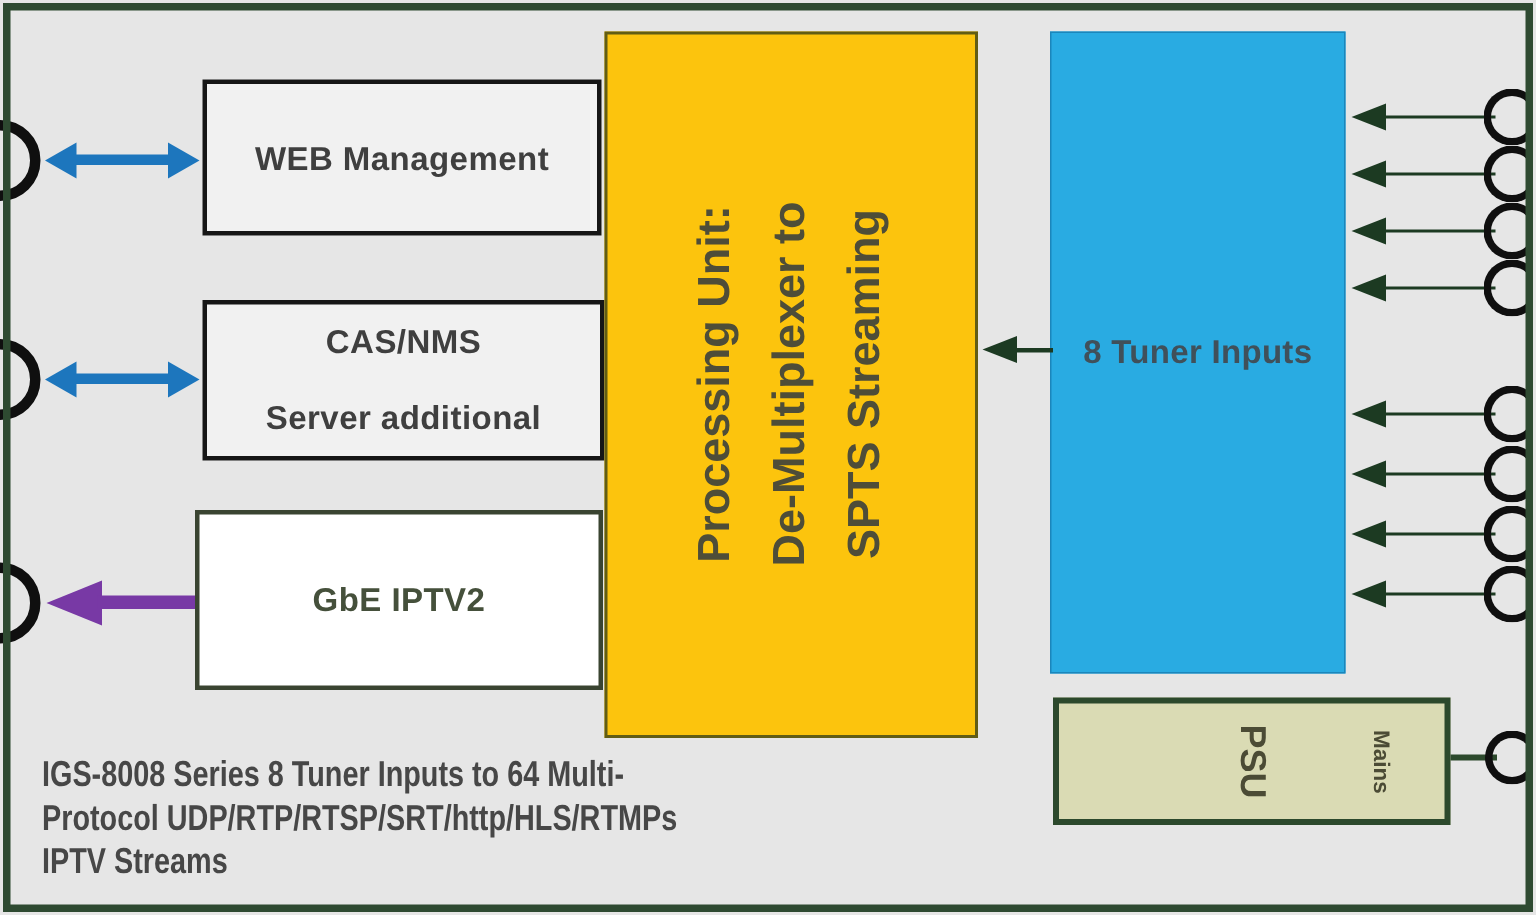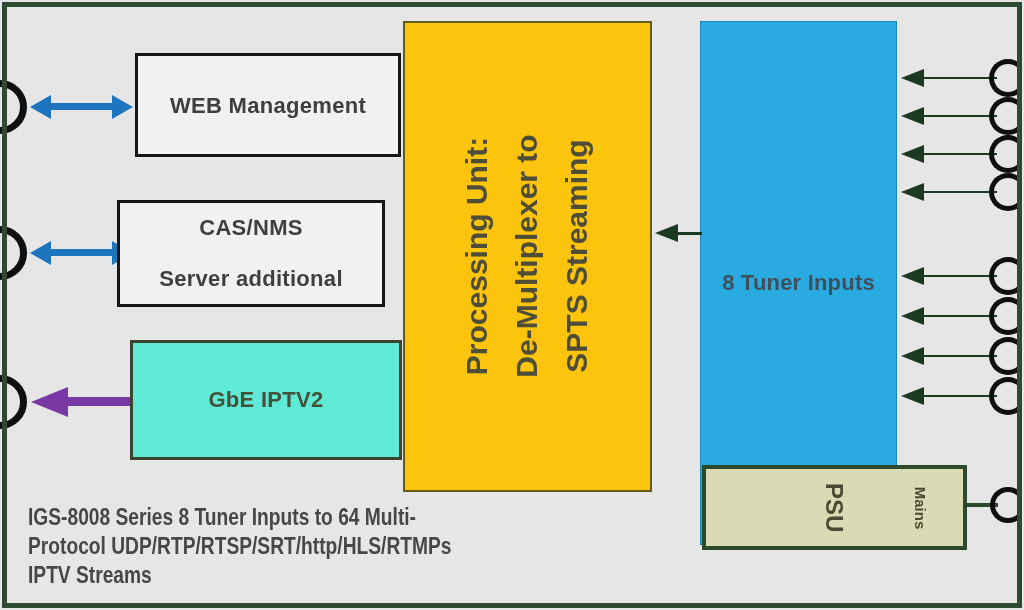--- a/index.html
+++ b/index.html
@@ -11,29 +11,29 @@
   }
   .frame {
     position:absolute; left:2px; top:2px; right:2px; bottom:2px;
     border:5px solid #2e4a31; pointer-events:none;
   }
   
   .dbox { position:absolute; box-sizing:border-box; display:flex; flex-direction:column;
           align-items:center; justify-content:center; text-align:center; }
   .box-web  { left:135px; top:53px;  width:266px; height:104px; background:#f1f1f1; border:3px solid #161616;
               font-size:22px; line-height:29px; color:#3f3f3f; letter-spacing:.3px;}
-  .box-cas  { left:117px; top:200px; width:268px; height:107px; background:#f1f1f1; border:3px solid #161616;
+  .box-cas  { left:135px; top:200px; width:268px; height:107px; background:#f1f1f1; border:3px solid #161616;
               font-size:22px; line-height:30px; color:#3f3f3f; letter-spacing:.3px;gap:21px;}
-  .box-gbe  { left:130px; top:340px; width:272px; height:120px; background:#5eead4; border:3px solid #3a4431;
+  .box-gbe  { left:130px; top:340px; width:272px; height:120px; background:#ffffff; border:3px solid #3a4431;
               font-size:22px; line-height:30px; color:#45503b; letter-spacing:.3px;}
   .box-proc { left:403px; top:21px;  width:249px; height:471px; background:#fcc40d; border:2px solid #615d15; }
   .proc-text{ position:absolute; left:-23px; top:158px; width:290px; height:150px;
               transform:rotate(-90deg); white-space:nowrap; text-align:center;
               font-size:30px; line-height:50px; color:#4e4d38; }
-  .box-tuner{ left:700px; top:21px;  width:197px; height:524px; background:#29abe2; border:1px solid #1b86bb;
+  .box-tuner{ left:700px; top:21px;  width:197px; height:428px; background:#29abe2; border:1px solid #1b86bb;
               font-size:22px; color:#40505a; letter-spacing:.2px;}
   .box-psu  { left:702px; top:465px; width:265px; height:85px;  background:#dadbb4; border:4px solid #2c492c; }
   .psu-text { position:absolute; left:104px; top:26px; width:48px; height:24px; line-height:24px;
               text-align:center; transform:rotate(90deg); font-size:24px; color:#4b4b35; }
   .mains-text{ position:absolute; left:192px; top:31px; width:44px; height:16px; line-height:16px;
               text-align:center; transform:rotate(90deg); font-size:15px; color:#4b4b35; }
   
   .caption { position:absolute; left:28px; top:502px; font-size:24px; line-height:29px;
              color:#474747; transform:scaleX(0.8); transform-origin:left top; white-space:nowrap; }
   

